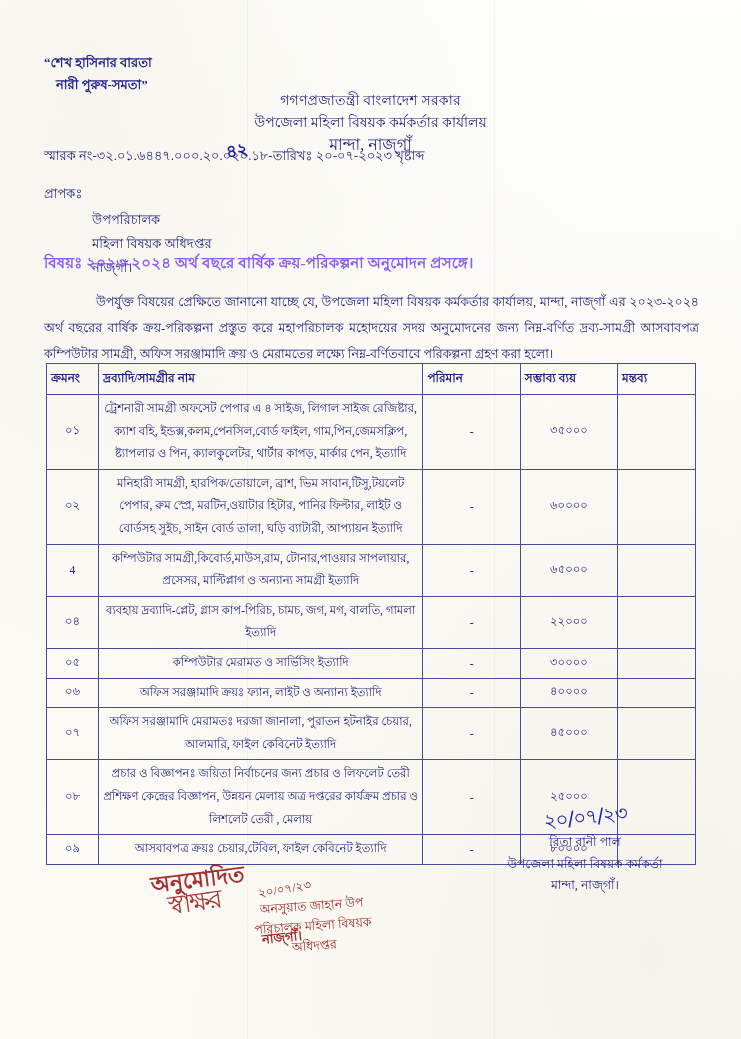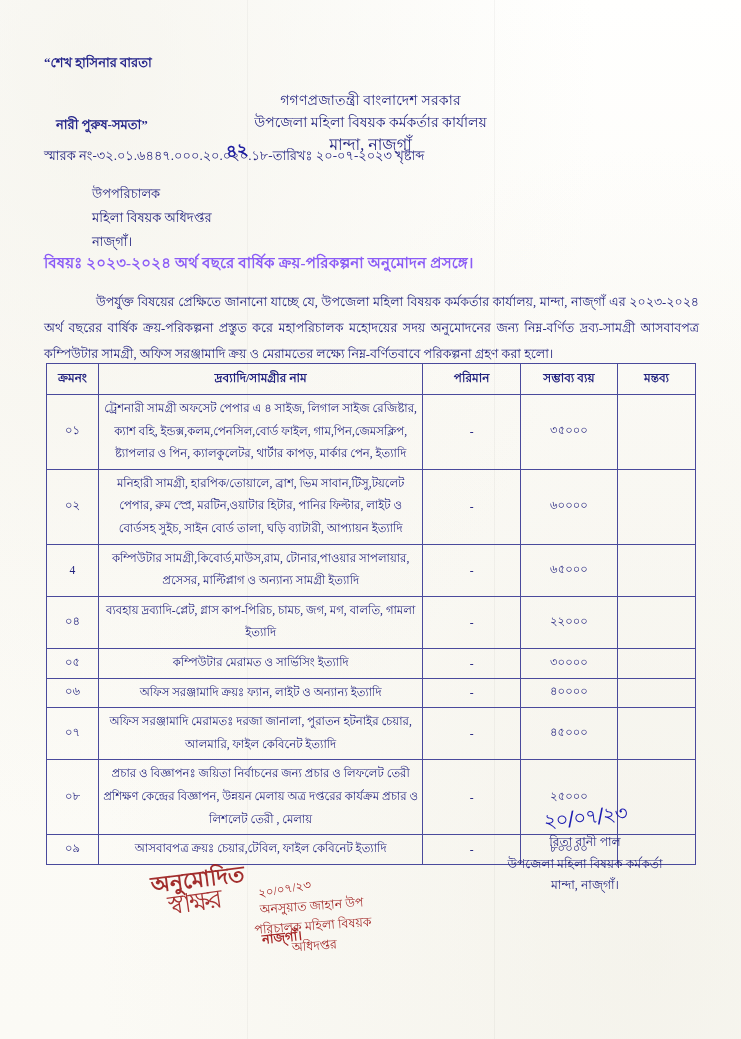--- a/index.html
+++ b/index.html
@@ -44,21 +44,20 @@
     font-size: 13px;
     line-height: 1.7;
     color: #24248a;
     font-weight: 600;
   }
   .slogan div {
     white-space: nowrap;
   }
   .slogan .line2 {
     padding-left: 12px;
-    margin-top: 40px;
   }
   
   .letter-head {
     position: absolute;
     top: 90px;
     left: 0;
     width: 741px;
     text-align: center;
     line-height: 1.55;
     color: #22227f;
@@ -154,21 +153,21 @@
     color: #22227f;
   }
   table.items th,
   table.items td {
     border: 1px solid #4a4a9c;
     padding: 3px 4px;
     vertical-align: middle;
   }
   table.items thead th {
     font-weight: 600;
-    text-align: center;
+    text-align: left;
     height: 24px;
     font-size: 12px;
   }
   col.c-sl    { width: 8%; }
   col.c-name  { width: 50%; }
   col.c-qty   { width: 15%; }
   col.c-cost  { width: 15%; }
   col.c-note  { width: 12%; }
   td.sl   { text-align: center; }
   td.name { text-align: center; line-height: 1.95; padding: 5px 6px; }
@@ -289,20 +288,21 @@
 
     <div class="memo-row">
       <div class="memo-no">
         <span>স্মারক নং-৩২.০১.৬৪৪৭.০০০.২০.০২০.১৮-</span>
         <span class="memo-hand">৪২</span>
       </div>
       <div class="memo-date">তারিখঃ ২০-০৭-২০২৩ খৃষ্টাব্দ</div>
     </div>
 
     <div class="recipient">
+      <div class="label">প্রাপকঃ</div>
       <div class="lines">
         <div>উপপরিচালক</div>
         <div>মহিলা বিষয়ক অধিদপ্তর</div>
         <div>নাজ্গাঁ।</div>
       </div>
     </div>
 
     <div class="subject">বিষয়ঃ ২০২৩-২০২৪ অর্থ বছরে বার্ষিক ক্রয়-পরিকল্পনা অনুমোদন প্রসঙ্গে।</div>
 
     <div class="body-para"><span class="indent"></span><span>উপর্যুক্ত বিষয়ের প্রেক্ষিতে জানানো যাচ্ছে যে, উপজেলা মহিলা বিষয়ক কর্মকর্তার কার্যালয়, মান্দা, নাজ্গাঁ এর ২০২৩-২০২৪ অর্থ বছরের বার্ষিক ক্রয়-পরিকল্পনা প্রস্তুত করে মহাপরিচালক মহোদয়ের সদয় অনুমোদনের জন্য নিম্ন-বর্ণিত দ্রব্য-সামগ্রী আসবাবপত্র কম্পিউটার সামগ্রী, অফিস সরঞ্জামাদি ক্রয় ও মেরামতের লক্ষ্যে নিম্ন-বর্ণিতবাবে পরিকল্পনা গ্রহণ করা হলো।</span></div>

